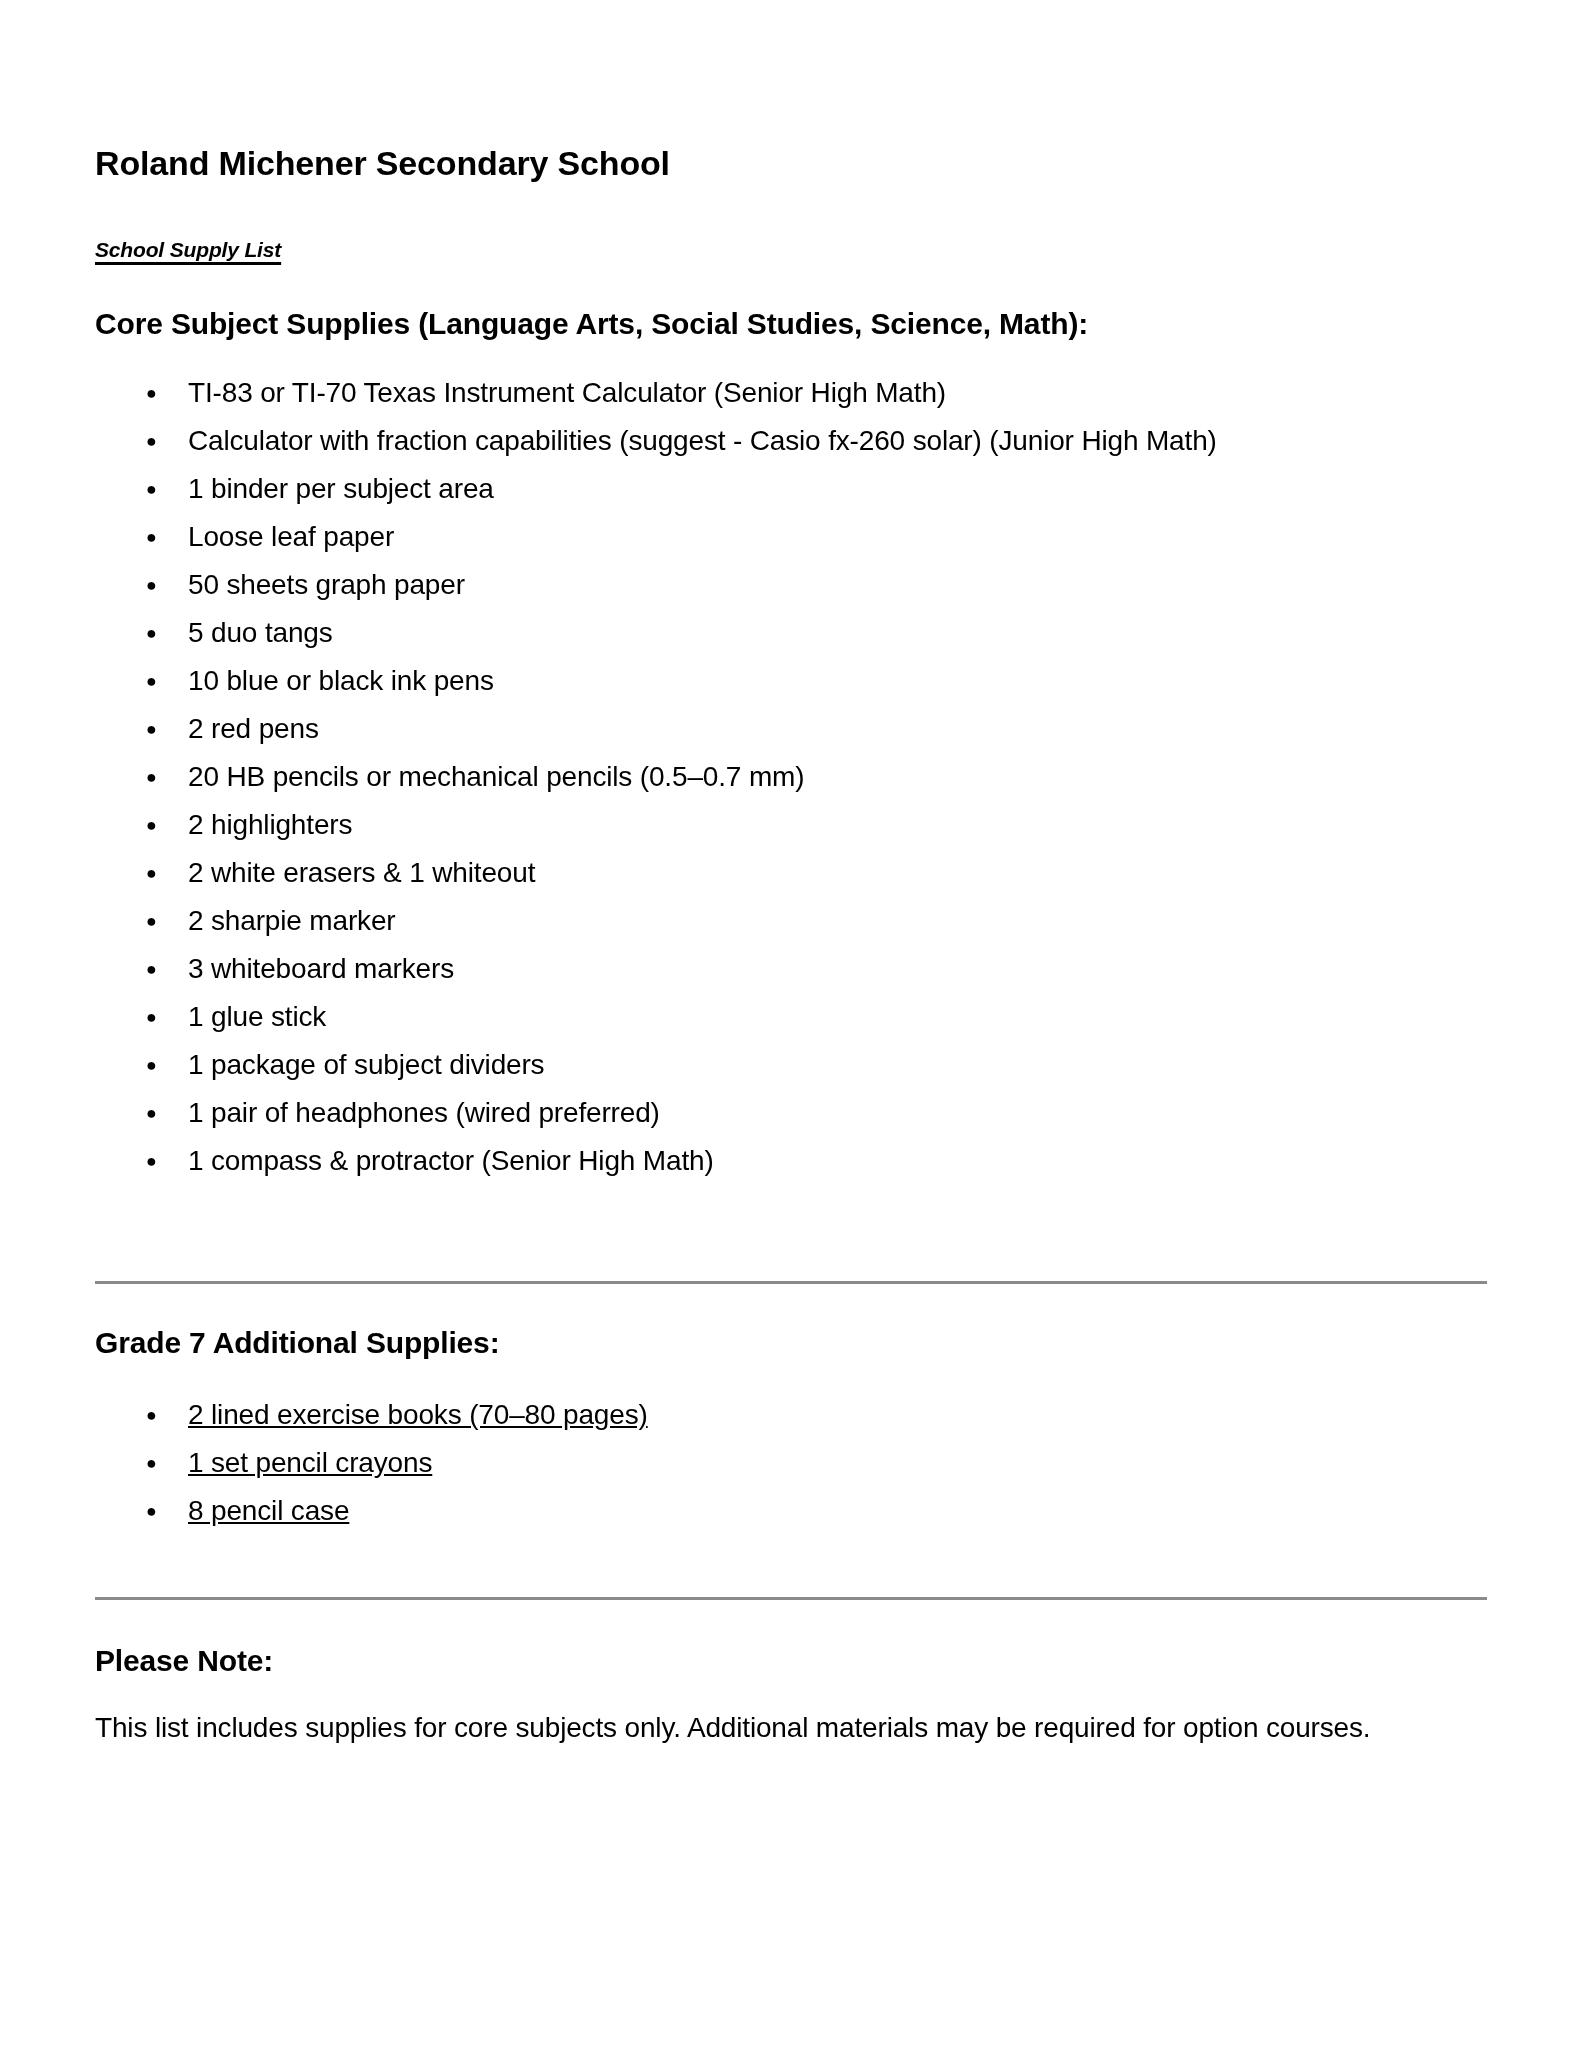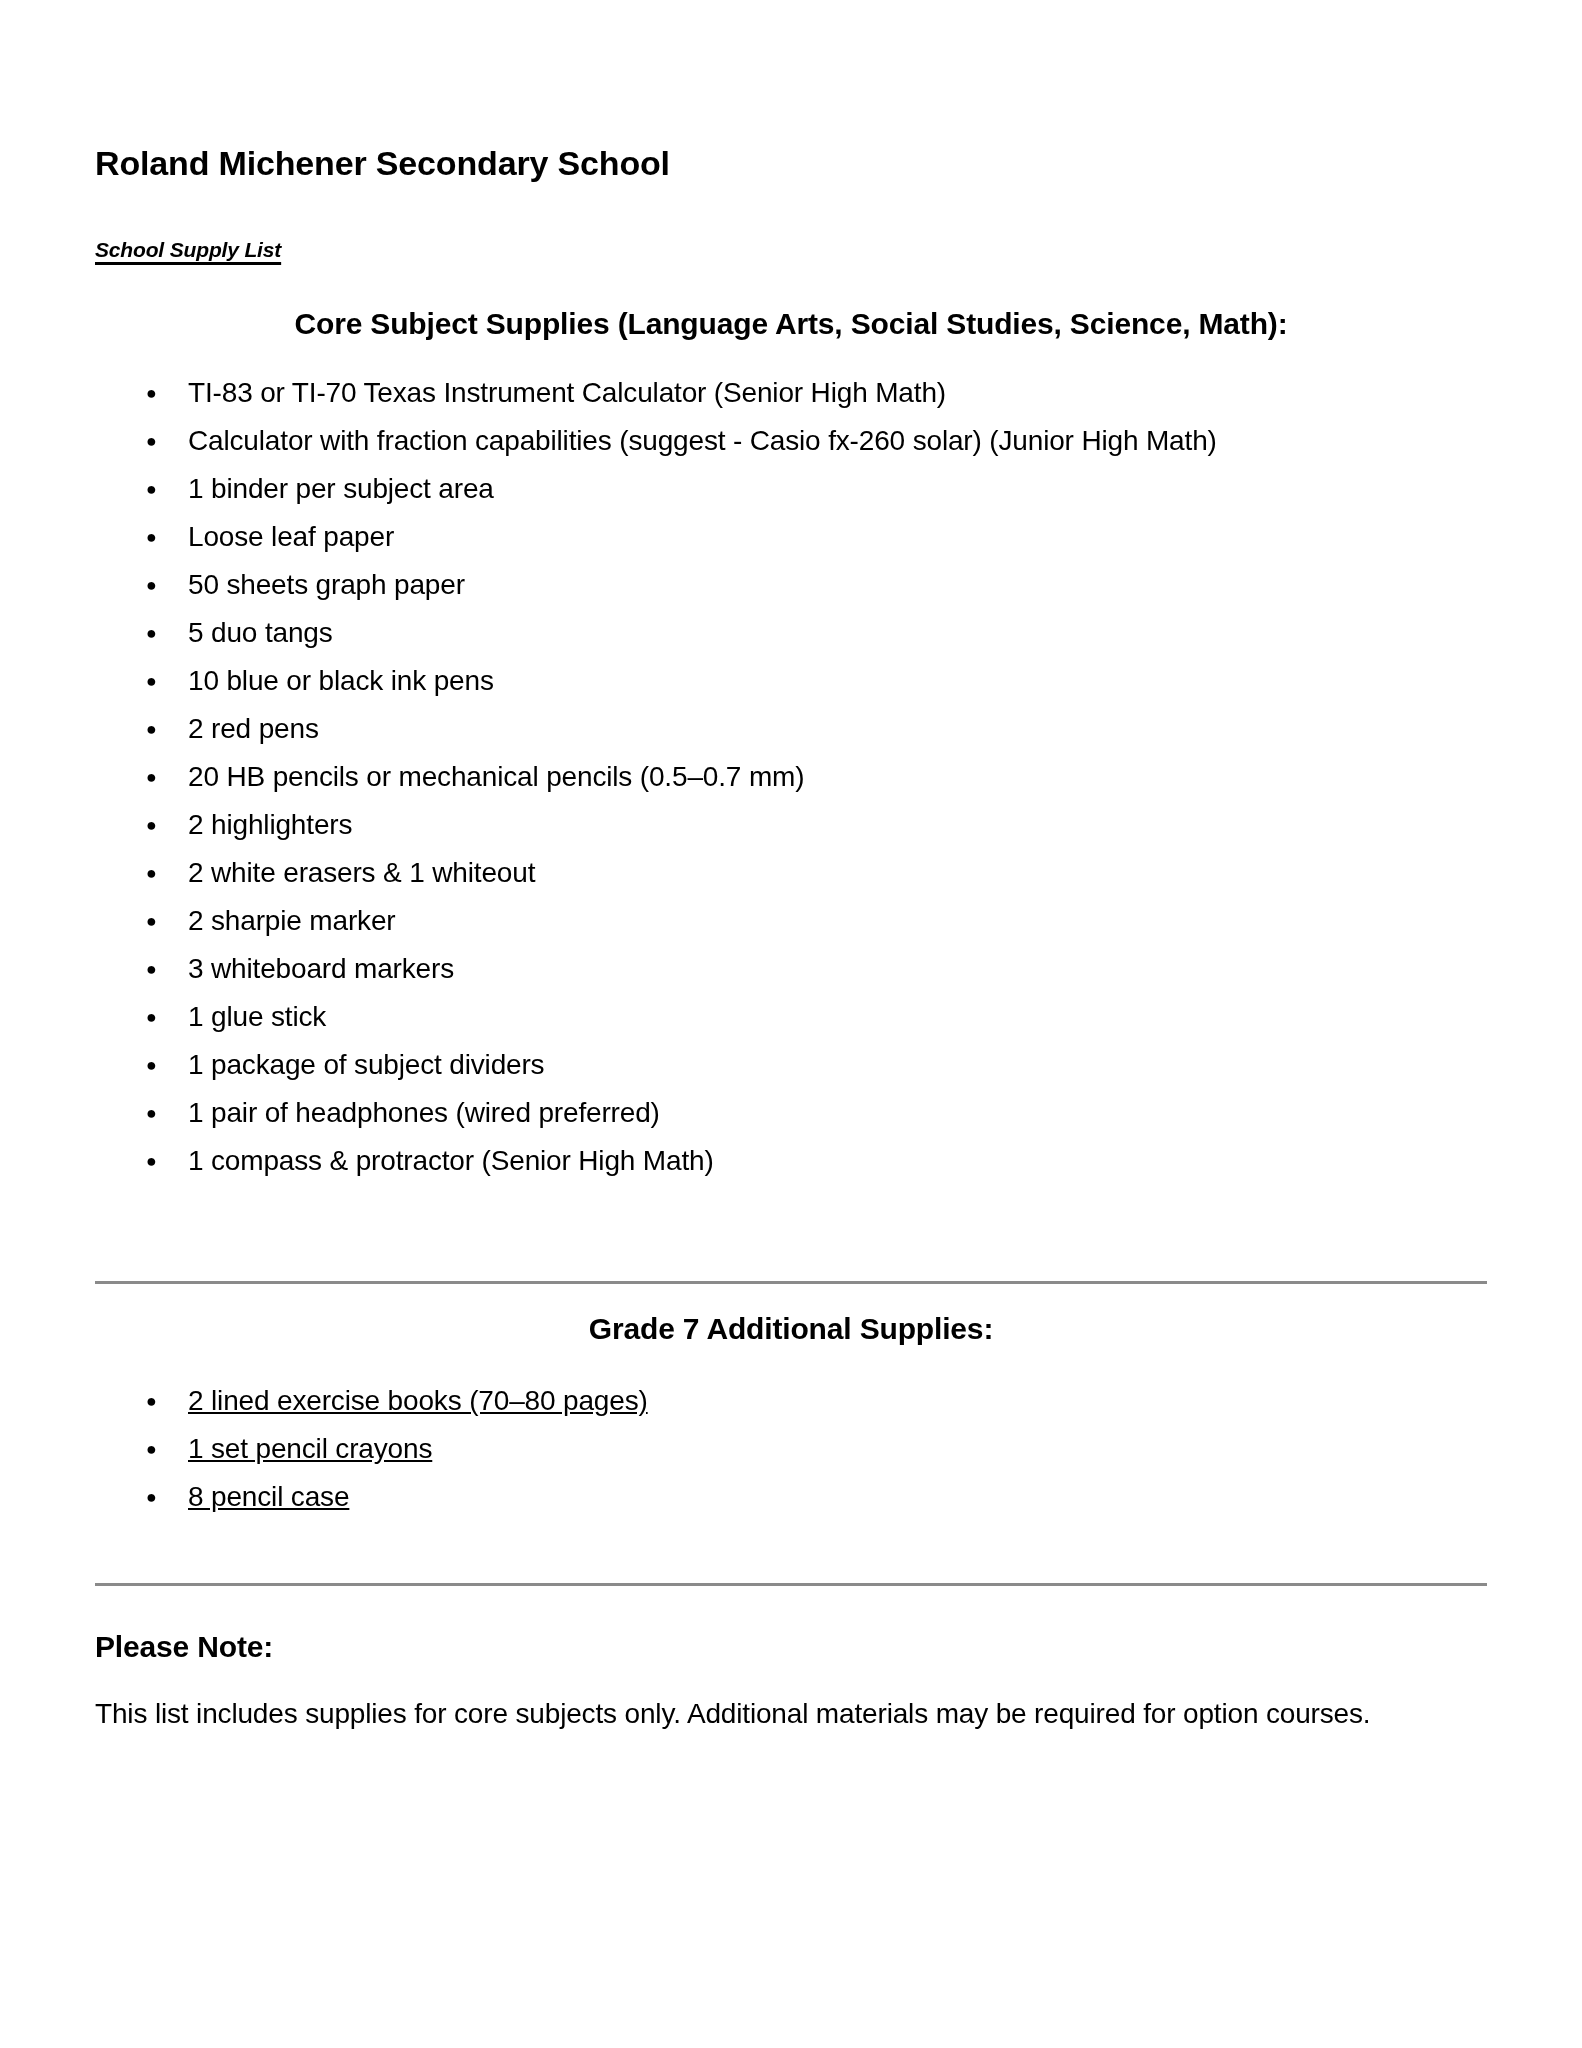--- a/index.html
+++ b/index.html
@@ -39,24 +39,23 @@
     text-underline-offset: 5px;
     margin: 38px 0 0 0;
     white-space: nowrap;
   }
   h3.section-heading {
     font-size: 30px;
     line-height: 39px;
     font-weight: bold;
     margin: 34px 0 0 0;
     white-space: nowrap;
-    text-align: center;
   }
   section.supplies-2 h3.section-heading {
-    margin-top: 25px;
+    margin-top: 39px;
   }
   h3.note-heading {
     font-size: 30px;
     line-height: 39px;
     font-weight: bold;
     margin: 41px 0 0 0;
     white-space: nowrap;
   }
   ul.supply-list {
     list-style: none;

